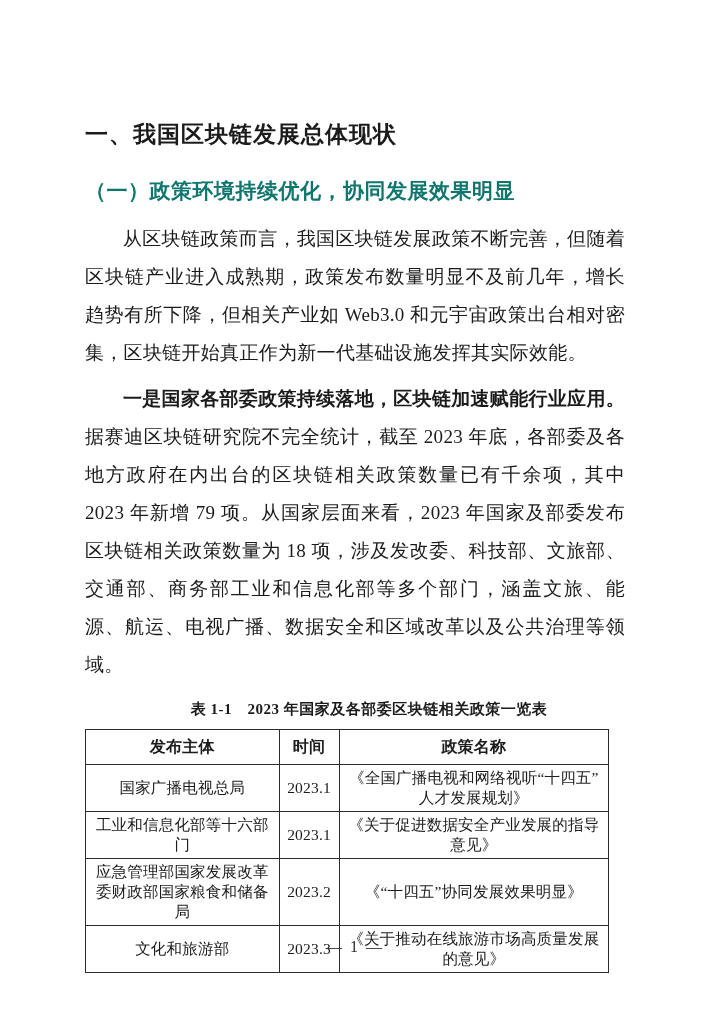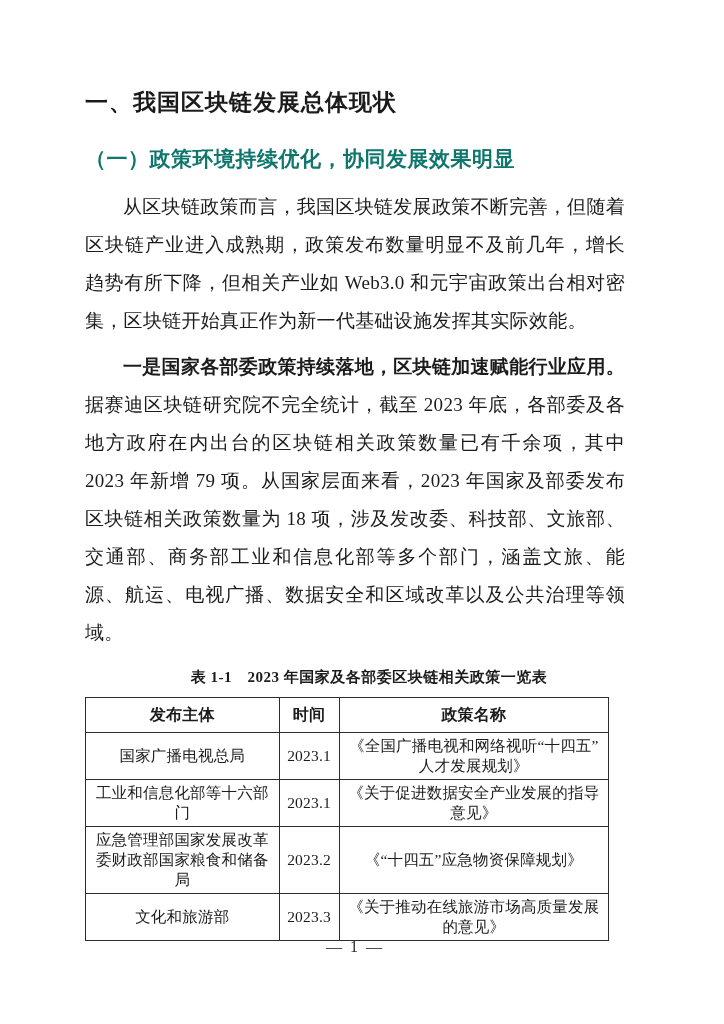--- a/index.html
+++ b/index.html
@@ -16,21 +16,21 @@
     color: #1b1b1b;
   }
   .page {
     position: absolute;
     left: 85px;
     top: 0;
     width: 568px;
   }
   .h1 {
     margin: 0;
-    padding-top: 88px;
+    padding-top: 120px;
     font-family: "Liberation Sans", sans-serif;
     font-weight: 700;
     font-size: 23px;
     letter-spacing: 1px;
     line-height: 1.25;
     color: #1b1b1b;
   }
   .h2 {
     margin: 0;
     margin-top: 29px;
@@ -137,21 +137,21 @@
         <td>《全国广播电视和网络视听“十四五”人才发展规划》</td>
       </tr>
       <tr class="row-tall">
         <td>工业和信息化部等十六部门</td>
         <td>2023.1</td>
         <td>《关于促进数据安全产业发展的指导意见》</td>
       </tr>
       <tr class="row-tall">
         <td>应急管理部国家发展改革委财政部国家粮食和储备局</td>
         <td>2023.2</td>
-        <td>《“十四五”应急物资保障规划》</td>
+        <td>《“十四五”协同发展效果明显》</td>
       </tr>
       <tr class="row-tall">
         <td>文化和旅游部</td>
         <td>2023.3</td>
         <td>《关于推动在线旅游市场高质量发展的意见》</td>
       </tr>
     </tbody>
   </table>
 
 </div>

